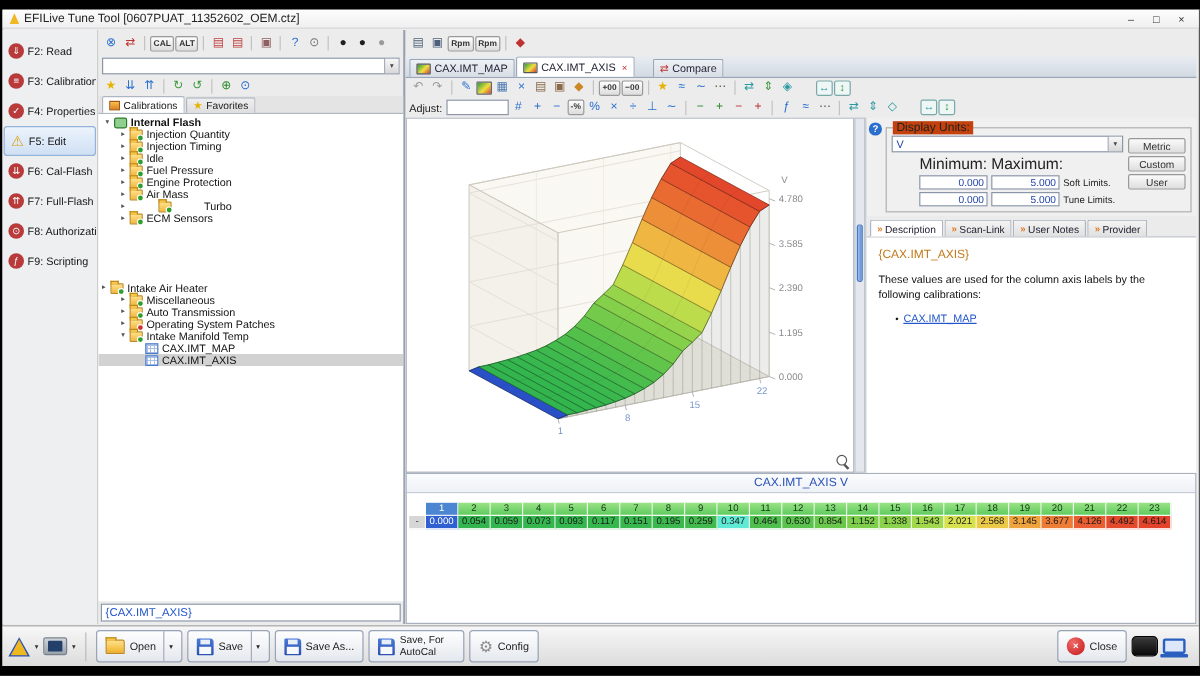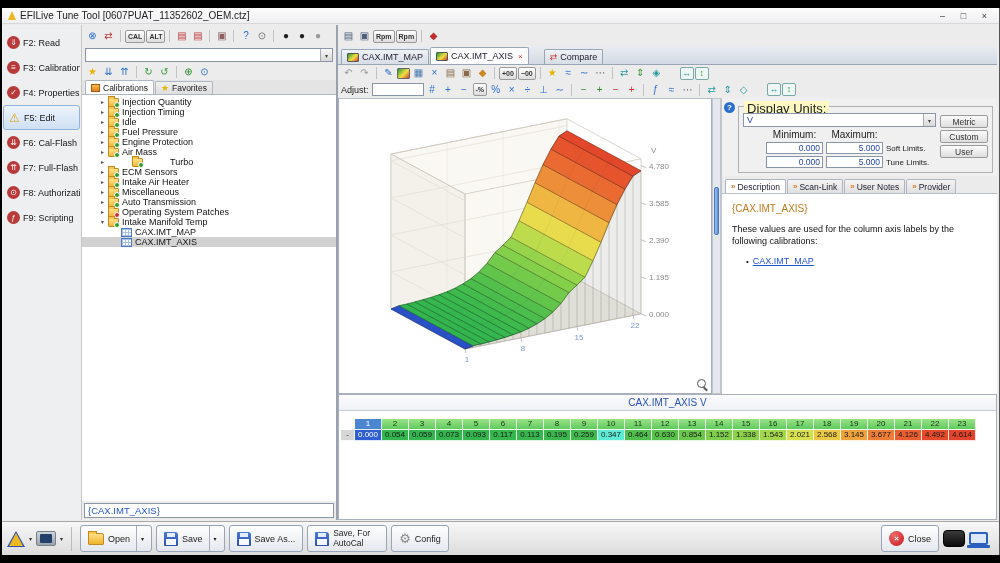--- a/index.html
+++ b/index.html
@@ -70,24 +70,24 @@
 #chartwrap{width:374px;background:#fff;border:1px solid #a8b0bc;border-top:1px solid #b8bec8;position:relative;flex:none}
 #vscroll{width:9px;background:#e4e8ee;border:1px solid #c0c6d0;position:relative;flex:none}
 #vscroll .thumb{position:absolute;left:1px;right:1px;top:88px;height:48px;background:linear-gradient(90deg,#9ec0ee,#5d8fd6);border:1px solid #4a78c0;border-radius:2px}
 #rightpanel{flex:1;background:#f0f0f0;border-left:1px solid #c0c6d0;position:relative;display:flex;flex-direction:column;overflow:hidden}
 .panel-help{position:absolute;left:2px;top:4px;width:11px;height:11px;border-radius:50%;background:#2a6fd0;color:#fff;font-size:8px;display:flex;align-items:center;justify-content:center;font-weight:bold}
 .magnifier{position:absolute;right:3px;bottom:3px;width:11px;height:11px}
 .magnifier::before{content:"";position:absolute;left:0;top:0;width:7px;height:7px;border:1.5px solid #555;border-radius:50%}
 .magnifier::after{content:"";position:absolute;right:0;bottom:1px;width:5px;height:1.5px;background:#555;transform:rotate(45deg)}
 
 .du-box{margin:8px 4px 3px 16px;border:1px solid #b0b0b0;position:relative;padding:6px 4px 4px;background:#f0f0f0;flex:none}
-.du-title{position:absolute;top:-6px;left:5px;font-size:13px;color:#222;background:#fef9c3;padding:0 3px}
+.du-title{position:absolute;top:-6px;left:5px;font-size:10px;color:#222;background:#c2410c;padding:0 3px}
 .du-main{display:flex;gap:4px}
 .du-left{flex:1;display:flex;flex-direction:column;gap:2px}
-.du-lblrow{display:flex;justify-content:flex-end;gap:3px;font-size:10px;color:#222}
+.du-lblrow{display:flex;justify-content:flex-end;gap:3px;font-size:13px;color:#222}
 .du-lblrow span{width:57px;text-align:center}
 .du-lblrow .du-tail{width:50px}
 .du-row{display:flex;justify-content:flex-end;gap:3px;align-items:center}
 .du-row input{width:57px;height:12px;border:1px solid #8a96a8;background:#fff;font-size:8.5px;color:#2244aa;text-align:right;padding:0 2px;font-family:inherit}
 .du-row .du-tail{width:50px;font-size:8px;color:#222}
 .du-btns{display:flex;flex-direction:column;gap:2px;padding-top:2px}
 .du-btns button{width:48px;height:13px;font-size:8.5px;border:1px solid #999;border-radius:2px;background:linear-gradient(#fbfbfb,#dedede);color:#333;font-family:inherit}
 
 .infotabs{display:flex;gap:1px;padding:3px 3px 0;border-bottom:1px solid #b8bec8;background:#ebebeb;flex:none}
 .itab{height:14px;display:flex;align-items:center;gap:2px;padding:0 5px;font-size:8.5px;border:1px solid #adb6c2;border-bottom:none;border-radius:2px 2px 0 0;background:linear-gradient(#f4f4f4,#e0e0e0);color:#223;white-space:nowrap}
@@ -220,20 +220,25 @@
         <div class="ttab sel">
           <span class="calgrid-ico"></span>
           <span>Calibrations</span>
         </div>
         <div class="ttab">
           <span class="star-ico">★</span>
           <span>Favorites</span>
         </div>
       </div>
     <div id="tree">
+        <div class="trow" style="padding-left: 3px;">
+          <span class="texp">▾</span>
+          <span class="tico chip"></span>
+          <span class="tlbl b">Internal Flash</span>
+        </div>
         <div class="trow" style="padding-left: 16px;">
           <span class="texp">▸</span>
           <span class="tico folder"></span>
           <span class="tlbl">Injection Quantity</span>
         </div>
         <div class="trow" style="padding-left: 16px;">
           <span class="texp">▸</span>
           <span class="tico folder"></span>
           <span class="tlbl">Injection Timing</span>
         </div>
@@ -260,21 +265,21 @@
         <div class="trow" style="padding-left: 16px; gap: 24px;">
           <span class="texp">▸</span>
           <span class="tico folder"></span>
           <span class="tlbl">Turbo</span>
         </div>
         <div class="trow" style="padding-left: 16px;">
           <span class="texp">▸</span>
           <span class="tico folder"></span>
           <span class="tlbl">ECM Sensors</span>
         </div>
-        <div class="trow" style="padding-left: 16px;">
+        <div class="trow" style=" margin-top: 48px;">
           <span class="texp">▸</span>
           <span class="tico folder"></span>
           <span class="tlbl">Intake Air Heater</span>
         </div>
         <div class="trow" style="padding-left: 16px;">
           <span class="texp">▸</span>
           <span class="tico folder"></span>
           <span class="tlbl">Miscellaneous</span>
         </div>
         <div class="trow" style="padding-left: 16px;">
@@ -581,21 +586,21 @@
           <div class="cell head">21</div>
           <div class="cell head">22</div>
           <div class="cell head">23</div>
           <div class="cell rowhead">-</div>
           <div class="cell val" style="background: rgb(47, 95, 208); color: rgb(255, 255, 255);">0.000</div>
           <div class="cell val" style="background: rgb(50, 181, 78);">0.054</div>
           <div class="cell val" style="background: rgb(50, 181, 78);">0.059</div>
           <div class="cell val" style="background: rgb(51, 182, 78);">0.073</div>
           <div class="cell val" style="background: rgb(52, 182, 78);">0.093</div>
           <div class="cell val" style="background: rgb(54, 183, 78);">0.117</div>
-          <div class="cell val" style="background: rgb(56, 183, 78);">0.113</div>
+          <div class="cell val" style="background: rgb(56, 183, 78);">0.151</div>
           <div class="cell val" style="background: rgb(59, 184, 77);">0.195</div>
           <div class="cell val" style="background: rgb(64, 186, 77);">0.259</div>
           <div class="cell val" style="background: #5eead4;">0.347</div>
           <div class="cell val" style="background: rgb(78, 190, 77);">0.464</div>
           <div class="cell val" style="background: rgb(89, 194, 76);">0.630</div>
           <div class="cell val" style="background: rgb(105, 199, 75);">0.854</div>
           <div class="cell val" style="background: rgb(125, 206, 75);">1.152</div>
           <div class="cell val" style="background: rgb(138, 210, 74);">1.338</div>
           <div class="cell val" style="background: rgb(161, 215, 75);">1.543</div>
           <div class="cell val" style="background: rgb(215, 225, 77);">2.021</div>

